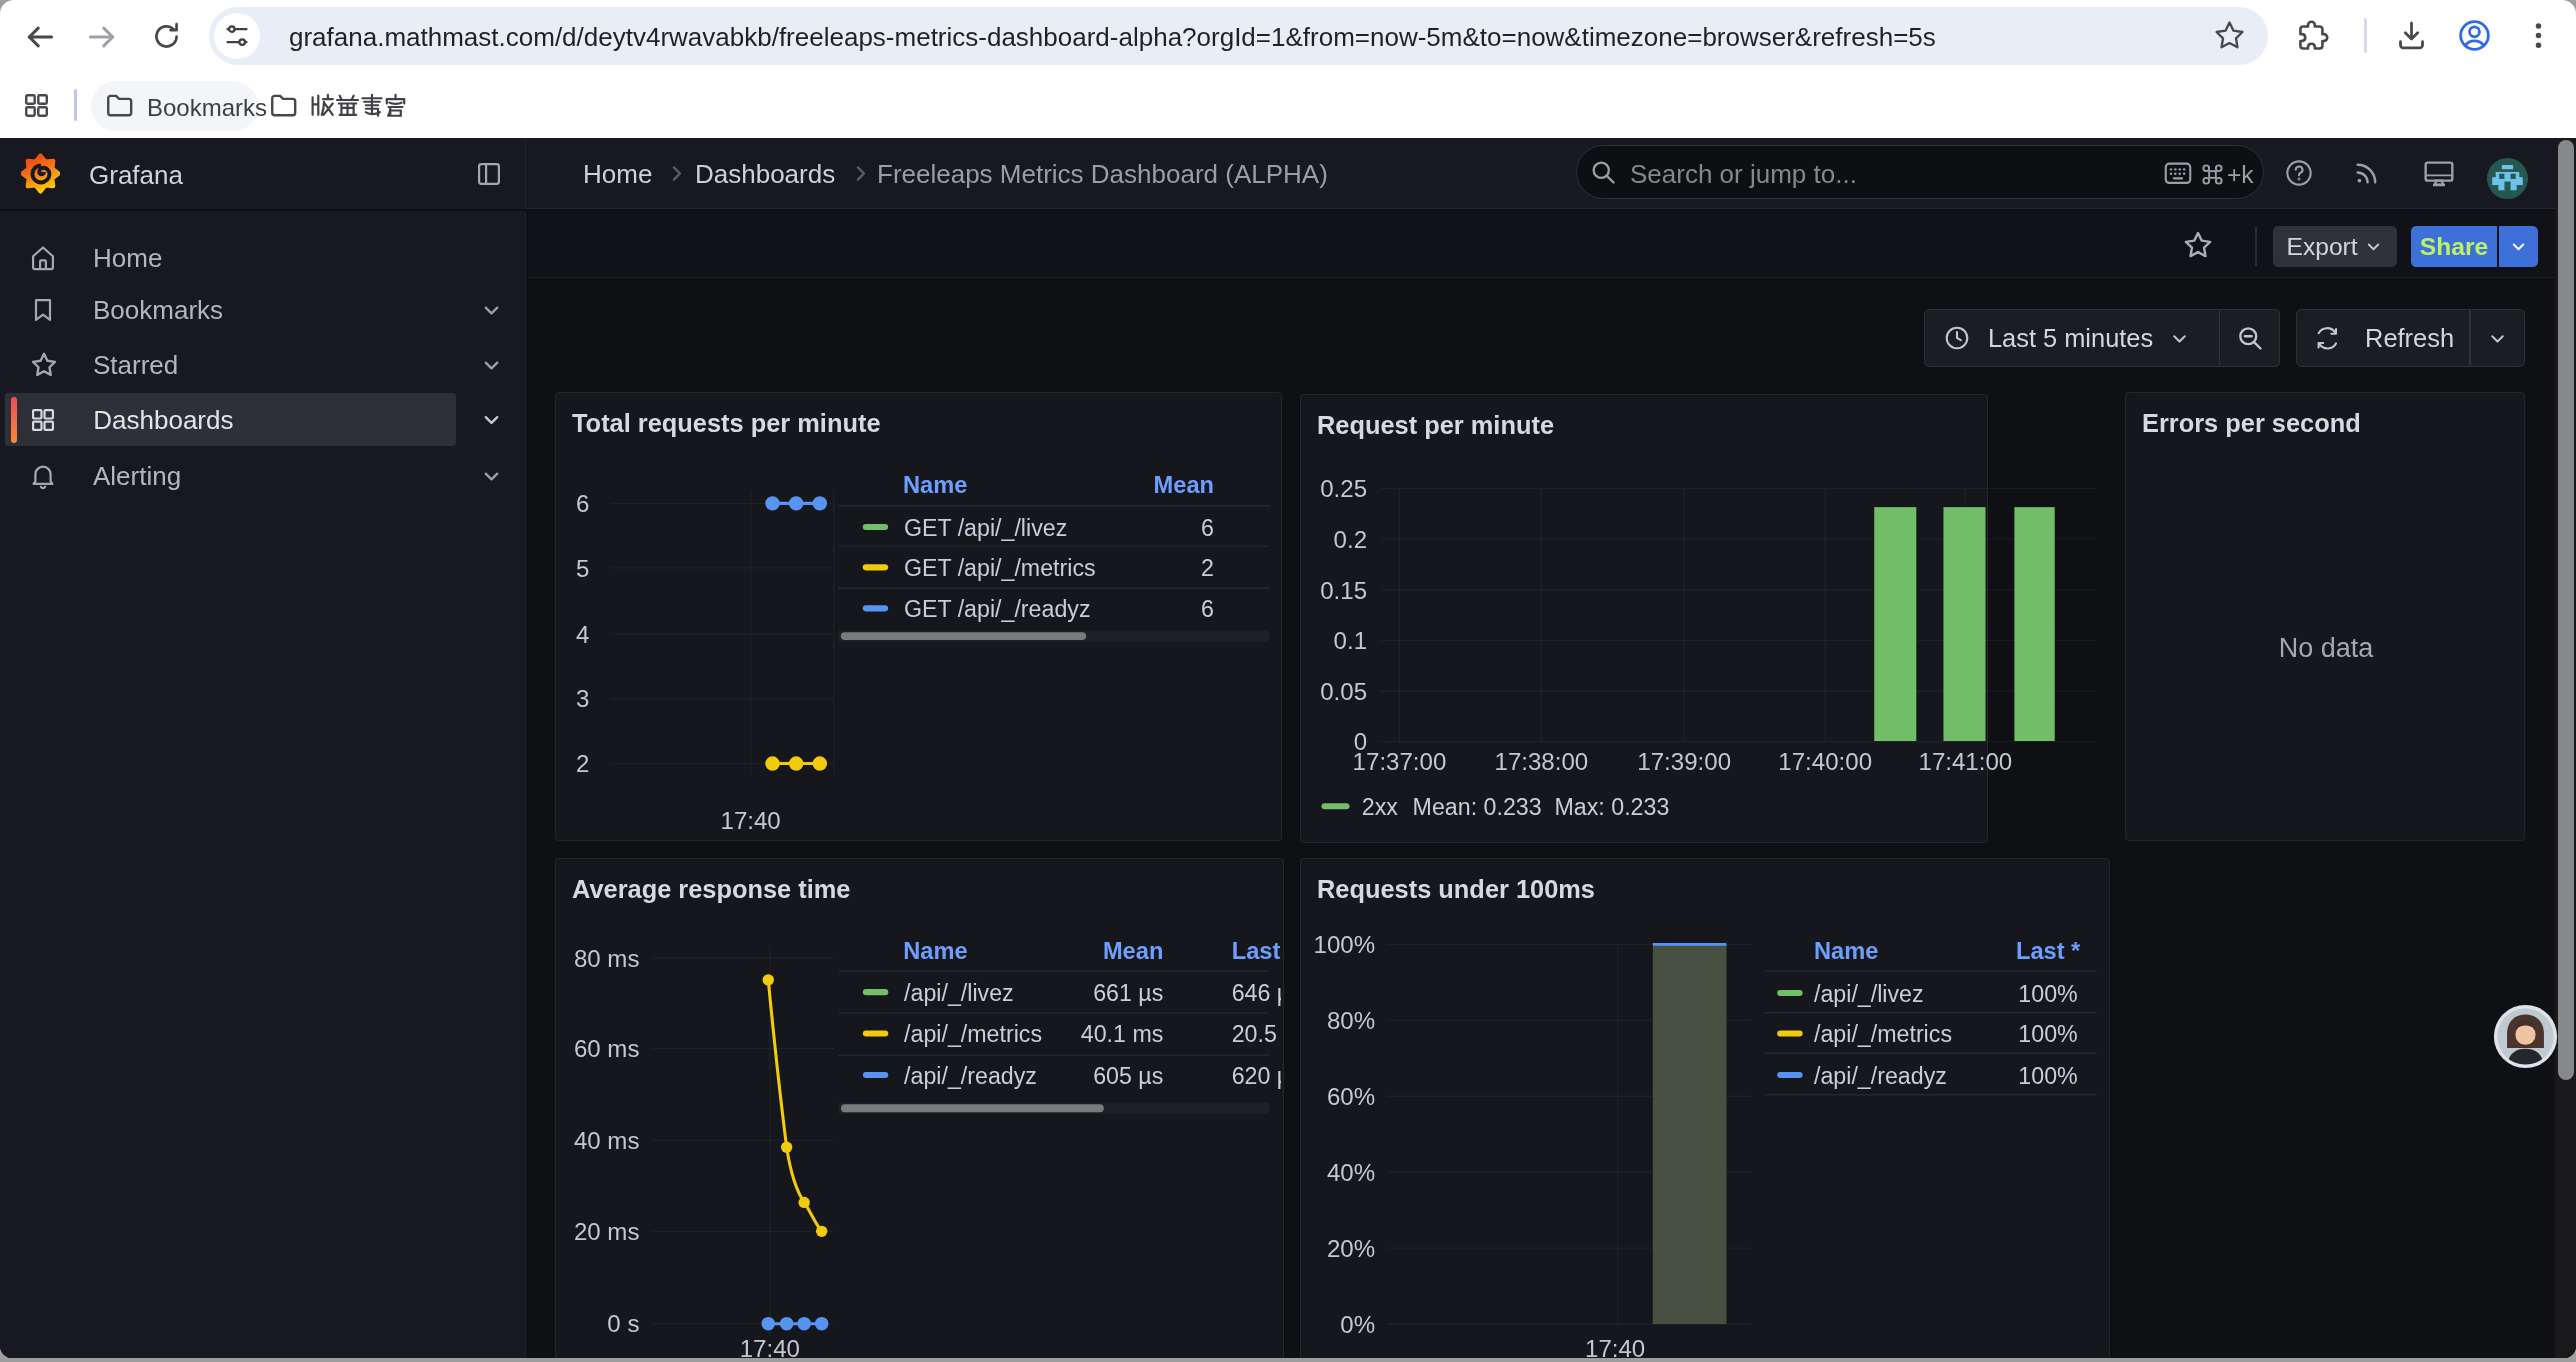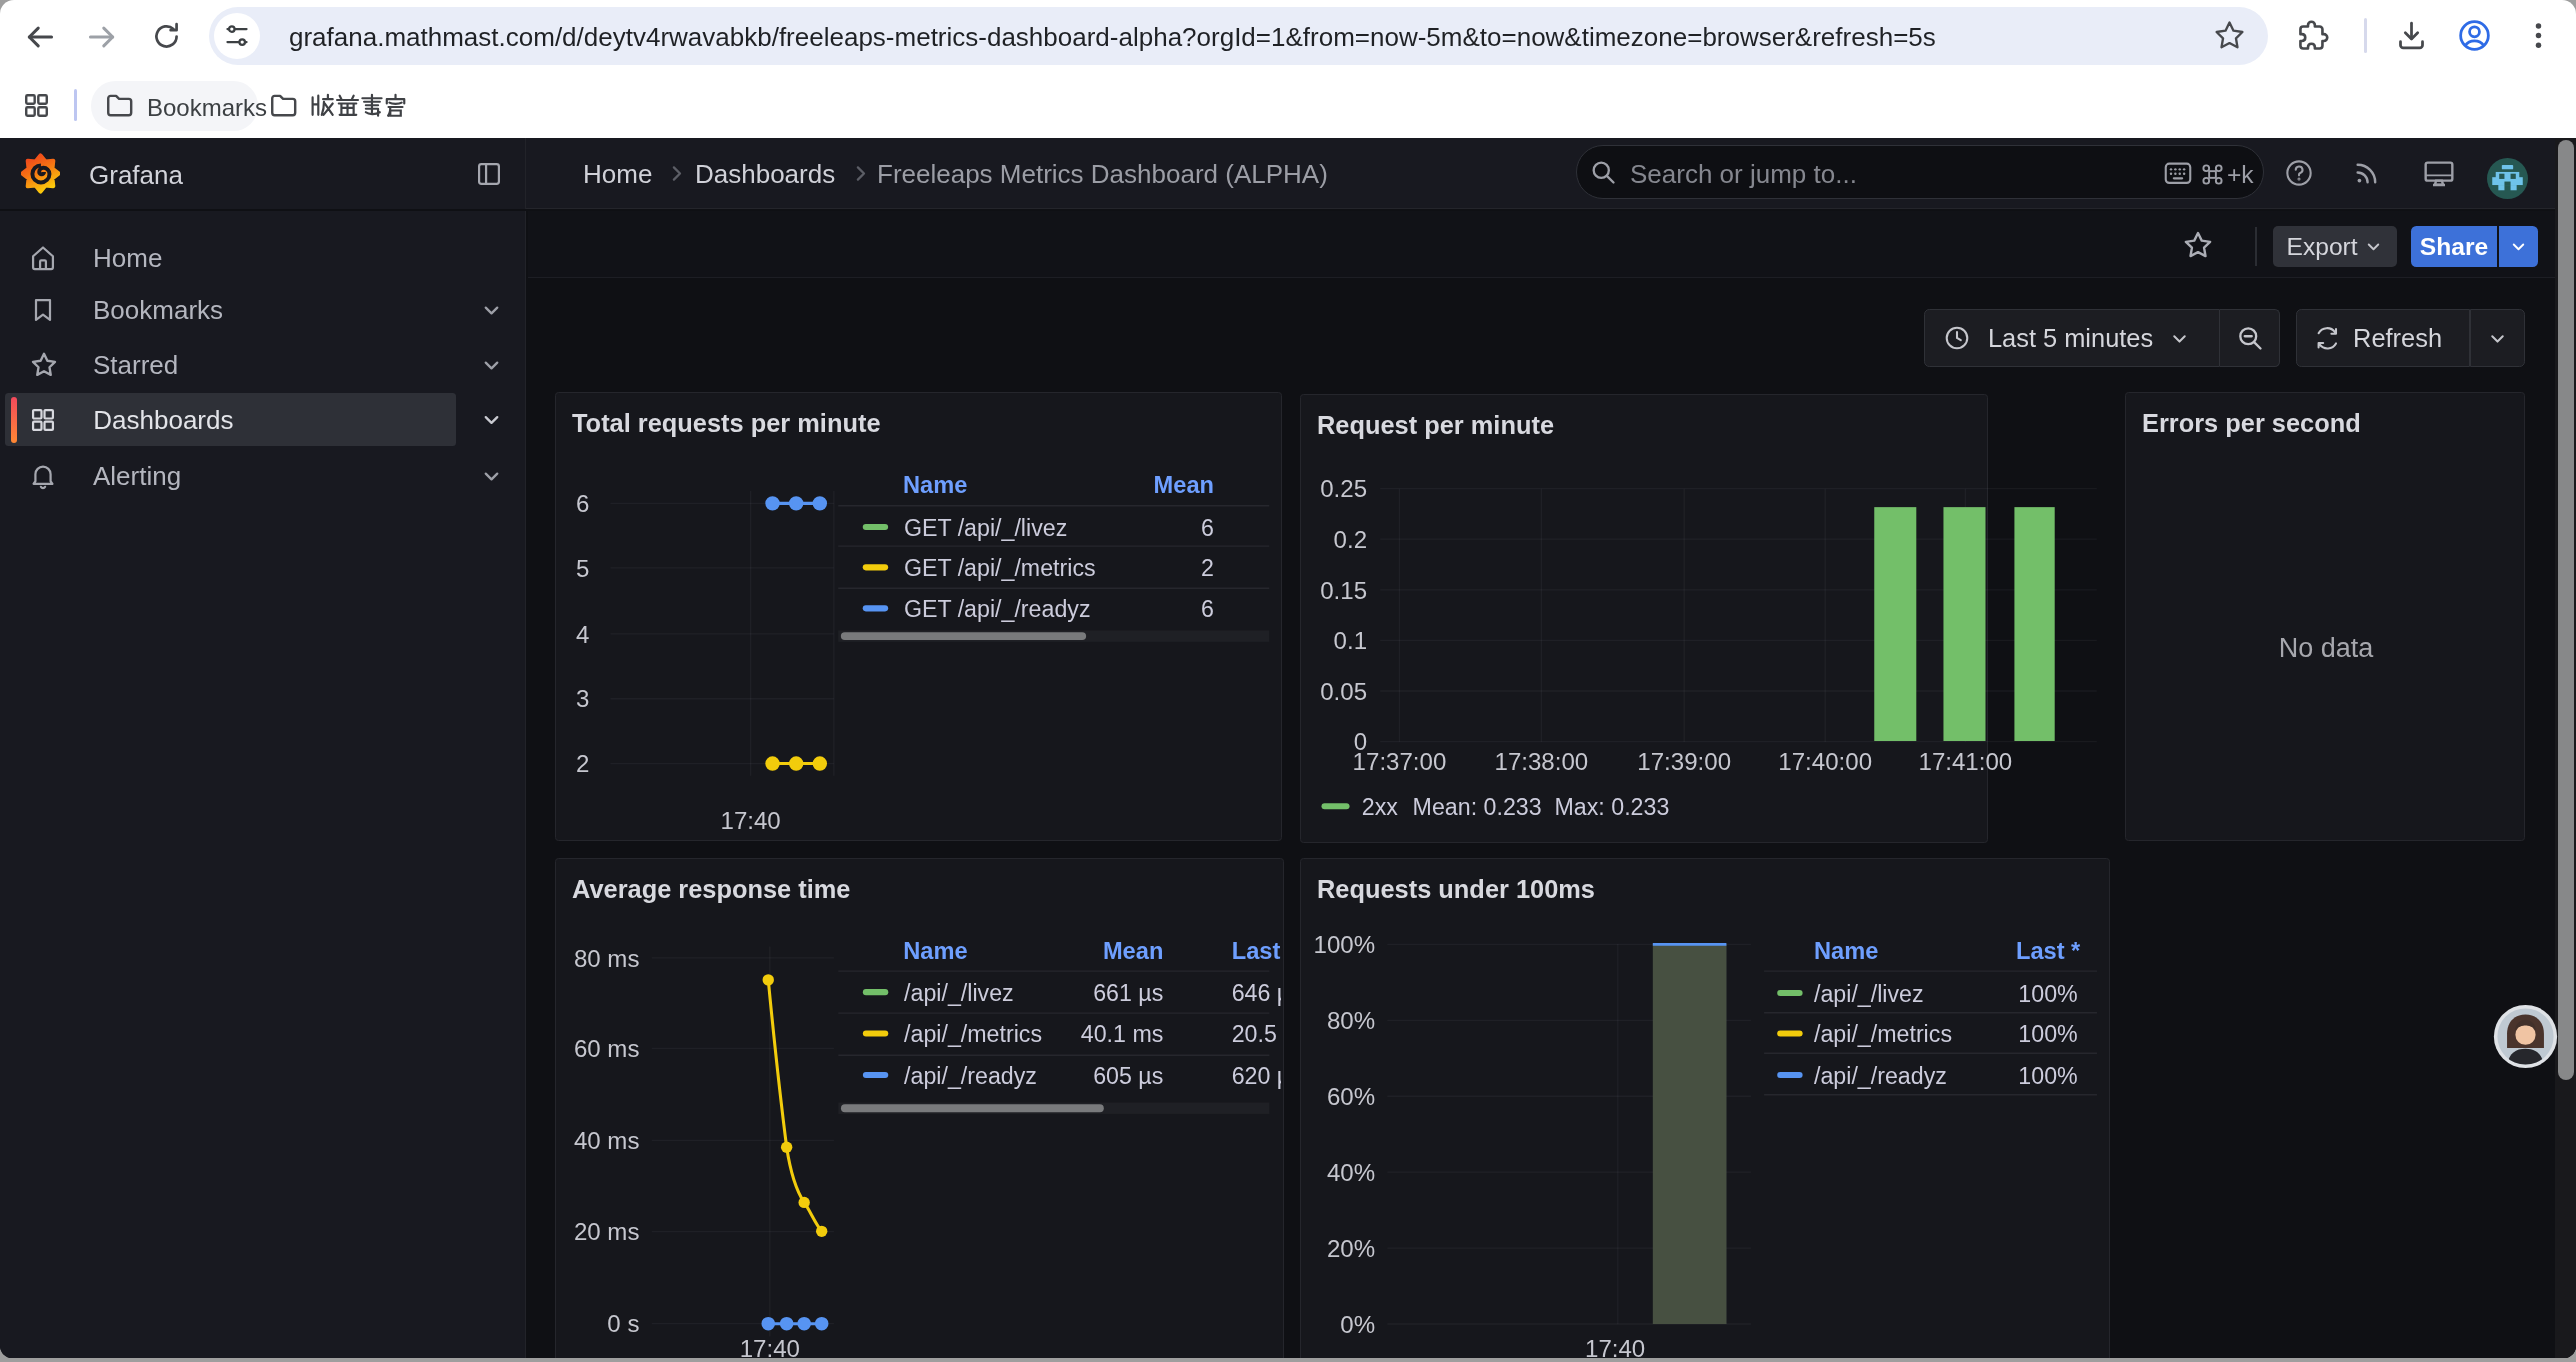--- a/index.html
+++ b/index.html
@@ -264,21 +264,21 @@
     <div id="main">
       <div id="subtool"></div>
 
       <svg class="abs" style="left:1654px;top:17.5px" width="32" height="32" viewBox="0 0 24 24" fill="none" stroke="#abadb5" stroke-width="1.8" stroke-linejoin="round">
           <path d="M12 3 l2.8 5.7 6.3 .92 -4.55 4.43 1.07 6.25 -5.62 -2.95 -5.62 2.95 1.07 -6.25 -4.55 -4.43 6.3 -.92 z"></path>
         </svg>
       <div class="abs" style="left:1727px;top:16px;width:1.8px;height:39px;background:#2b2d33"></div>
       <div class="btn t" style="left:1745px;top:15px;width:124px;height:41px;background:#303239;border-radius:5px;font-size:24.6px">Export&nbsp;<svg width="19" height="19" viewBox="0 0 24 24" fill="none" stroke="#c5c6cc" stroke-width="2.4" stroke-linecap="round" stroke-linejoin="round">
             <path d="M6 9.5 l6 6 6 -6"></path>
           </svg></div>
-      <div class="btn t" style="left:1883px;top:15px;width:86px;height:41px;background:#3d71d9;border-radius:5.3px 0 0 5.3px;color:#ffffff;font-weight:700;font-size:24.6px">Share</div>
+      <div class="btn t" style="left:1883px;top:15px;width:86px;height:41px;background:#3d71d9;border-radius:5.3px 0 0 5.3px;color:#bef264;font-weight:700;font-size:24.6px">Share</div>
       <div class="btn" style="left:1971px;top:15px;width:39px;height:41px;background:#3d71d9;border-radius:0 5.3px 5.3px 0">
           <svg width="19" height="19" viewBox="0 0 24 24" fill="none" stroke="#ffffff" stroke-width="2.4" stroke-linecap="round" stroke-linejoin="round">
             <path d="M6 9.5 l6 6 6 -6"></path>
           </svg>
         </div>
 
       <div class="btn t" style="left:1396px;top:98px;width:296px;height:58px;background:#1c1d22;border:1.8px solid #2f3137;border-radius:5.3px 0 0 5.3px;justify-content:flex-start;padding-left:19px">
         <svg width="26" height="26" viewBox="0 0 24 24" fill="none" stroke="#c5c6cc" stroke-width="1.9" stroke-linecap="round">
             <circle cx="12" cy="12" r="9.5"></circle>
             <path d="M12 6.5 V12 l3.5 2"></path>
@@ -293,21 +293,21 @@
             <circle cx="10.5" cy="10.5" r="6.8"></circle>
             <path d="M15.7 15.7 L21 21"></path>
             <path d="M7.5 10.5 h6"></path>
           </svg>
       </div>
       <div class="btn t" style="left:1768px;top:98px;width:174px;height:58px;background:#1c1d22;border:1.8px solid #2f3137;border-radius:5.3px 0 0 5.3px;justify-content:flex-start;padding-left:17.5px">
         <svg width="24.6" height="24.6" viewBox="0 0 24 24" fill="none" stroke="#c5c6cc" stroke-width="2" stroke-linecap="round" stroke-linejoin="round">
             <path d="M3.5 7 a9.5 9.5 0 0 1 16 -1 M20.5 3 v4.5 h-4.5"></path>
             <path d="M20.5 17 a9.5 9.5 0 0 1 -16 1 M3.5 21 v-4.5 h4.5"></path>
           </svg>
-        <span style="margin-left:14px">Refresh</span>
+        <span style="margin-left:26px">Refresh</span>
       </div>
       <div class="btn" style="left:1942px;top:98px;width:55px;height:58px;background:#1c1d22;border:1.8px solid #2f3137;border-left:1.8px solid #2f3137;border-radius:0 5.3px 5.3px 0">
         <svg width="21" height="21" viewBox="0 0 24 24" fill="none" stroke="#c5c6cc" stroke-width="2.3" stroke-linecap="round" stroke-linejoin="round">
             <path d="M6 9.5 l6 6 6 -6"></path>
           </svg>
       </div>
 
       <div class="panel" style="left:27px;top:181px;width:727px;height:449px">
         <div class="ptitle t">Total requests per minute</div>
         <svg class="abs" style="left:0;top:0" width="723" height="445" viewBox="0 0 825 508">

